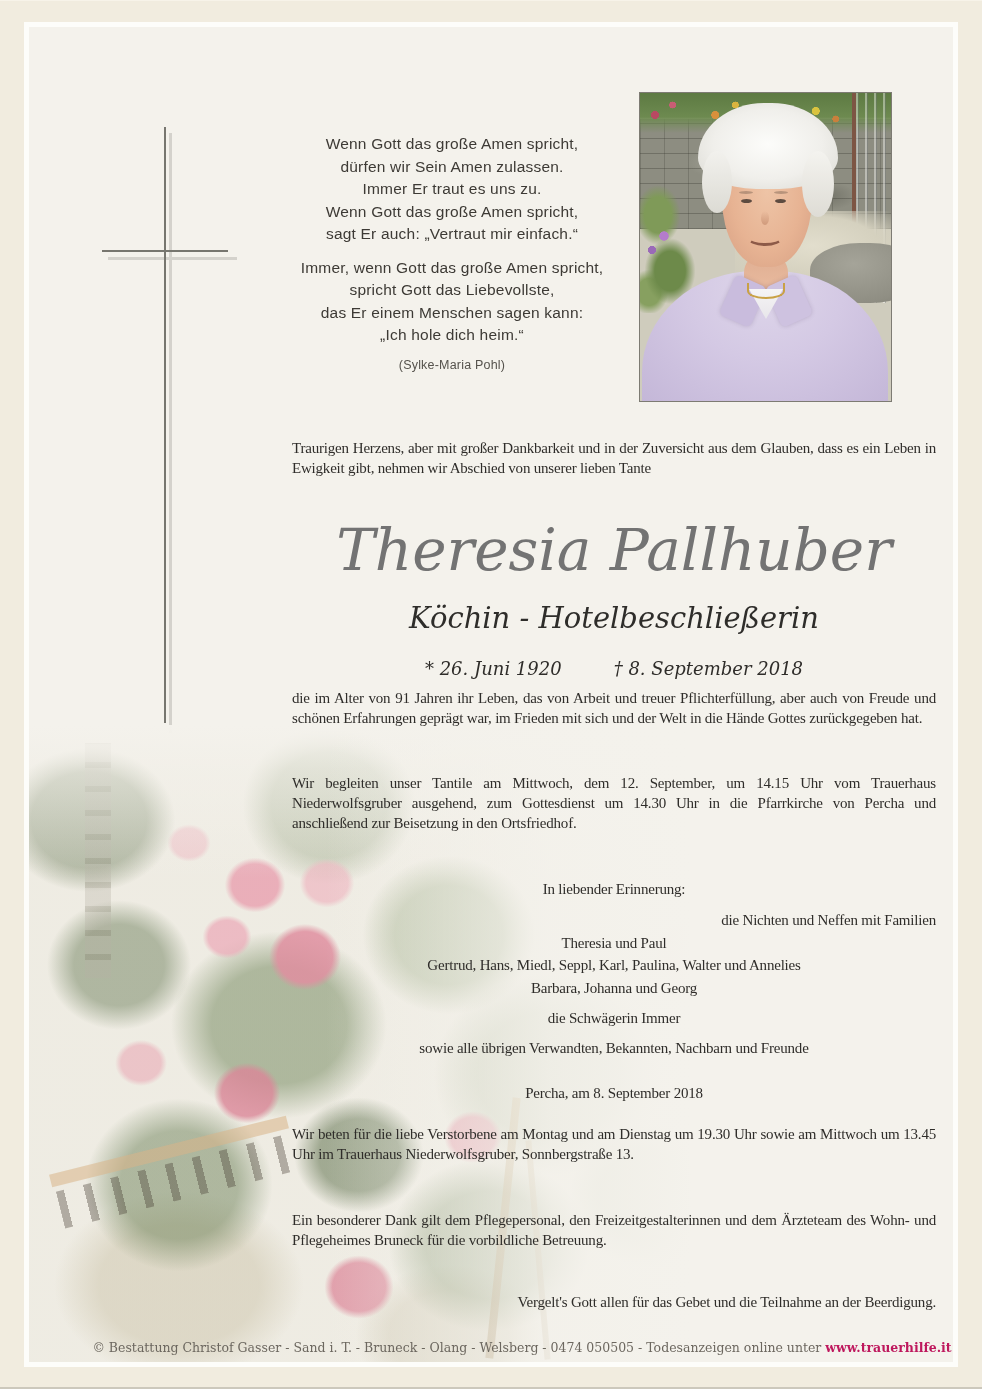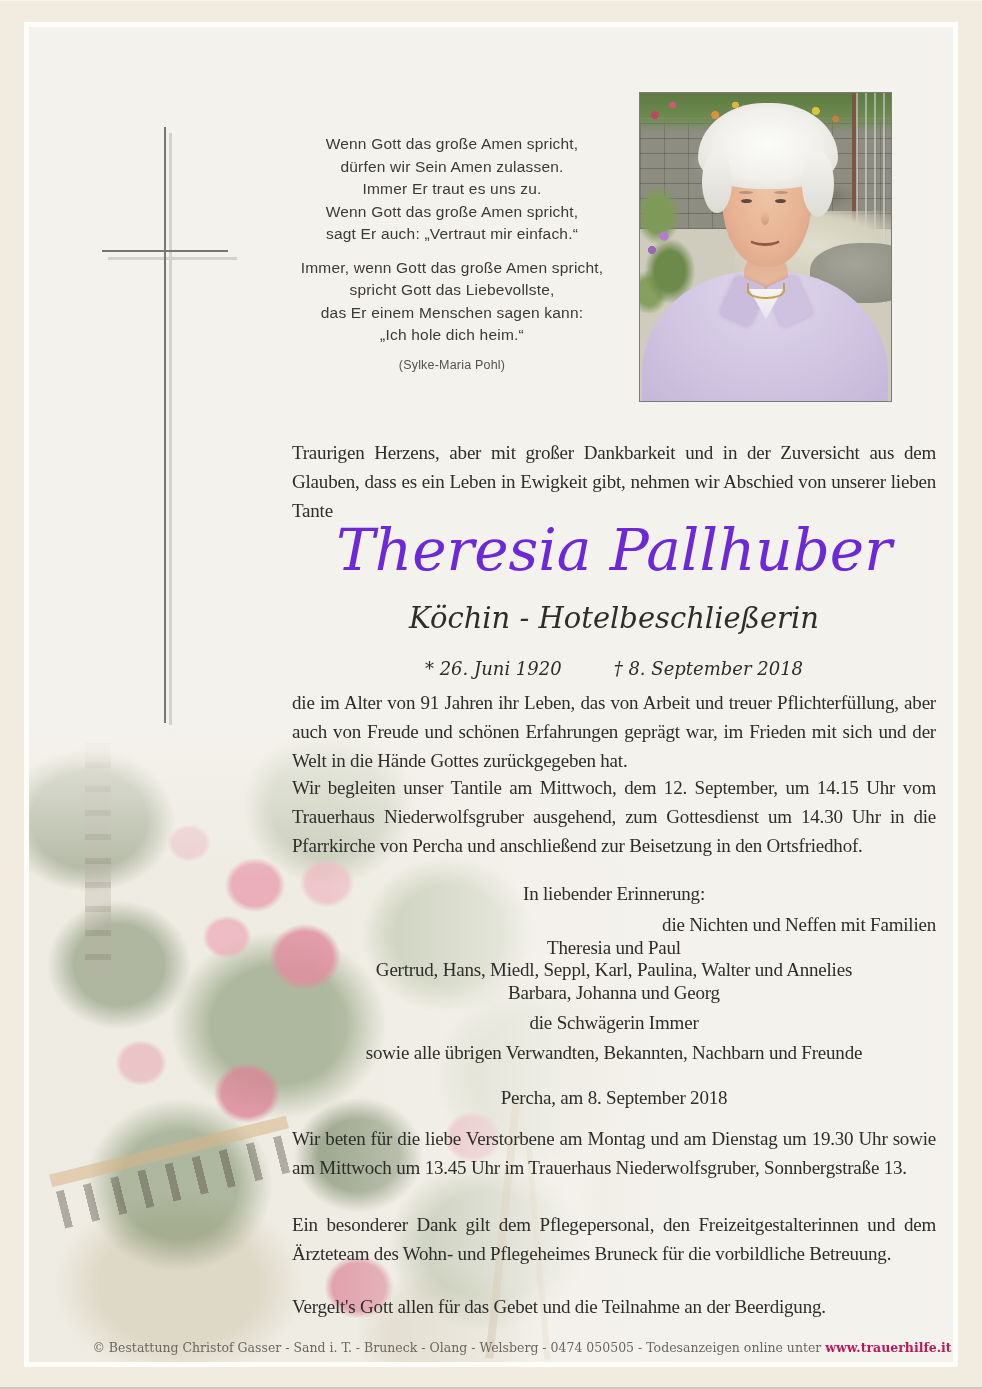--- a/index.html
+++ b/index.html
@@ -127,39 +127,39 @@
     background:linear-gradient(180deg,#c7aa79,#9d8254);}
   .stake2{position:absolute; left:506px; top:415px; width:6px; height:220px; transform:rotate(-5deg); opacity:.45;
     background:linear-gradient(180deg,#c0a270,#977c50);}
   .trunk{position:absolute; left:56px; top:18px; width:26px; height:235px; opacity:.32;
     background:repeating-linear-gradient(0deg,#b5b0a4 0 18px,#85806f 18px 24px);}
   .roses-fade{position:absolute; left:0; top:0; right:0; bottom:0;
     background:
       linear-gradient(to right, rgba(244,242,236,0) 42%, rgba(244,242,236,.85) 74%, #f4f2ec 94%),
       linear-gradient(to bottom, #f4f2ec 0%, rgba(244,242,236,.6) 7%, rgba(244,242,236,0) 24%);}
   
-  .tx{position:absolute; left:292px; width:644px; z-index:2; font-size:19px; line-height:29px; letter-spacing:-0.2px;font-family:Liberation Serif, serif;}
+  .tx{position:absolute; left:292px; width:644px; z-index:2; font-size:15px; line-height:20px; letter-spacing:-0.2px;font-family:Liberation Serif, serif;}
   .just{text-align:justify;}
   .cen{text-align:center;}
   .intro{top:438px;}
   .name{top:512px; text-align:center; font-family:"DejaVu Serif", serif; font-style:italic;
-        font-size:58px; line-height:76px; color:#6d28d9; letter-spacing:0;}
+        font-size:58px; line-height:76px; color:#737373; letter-spacing:0;}
   .profession{top:598px; text-align:center; font-family:"DejaVu Serif", serif; font-style:italic;
         font-size:29px; line-height:40px; color:#2e2d2a; letter-spacing:0;}
   .dates{top:657px; display:flex; justify-content:center; gap:52px;
         font-family:"DejaVu Serif", serif; font-style:italic; font-size:18px; line-height:24px; letter-spacing:0;}
   .life{top:688px;}
   .funeral{top:773px;}
   .mem-heading{top:879px;}
   .mem-0{top:910px;text-align:right;} .mem-1{top:933px;} .mem-2{top:955px;} .mem-3{top:978px;}
   .mem-4{top:1008px;} .mem-5{top:1038px;}
   .place-date{top:1083px;}
   .prayer{top:1124px;}
   .thanks{top:1210px;}
-  .gratitude{top:1292px;}
+  .gratitude{top:1292px;text-align:right;}
   .footer{position:absolute; left:60px; top:1340px; width:924px; z-index:2; text-align:center;
         font-family:"DejaVu Serif", serif; font-size:12.5px; line-height:16px; color:#6c675f; letter-spacing:0;}
   .footer b{color:#be185d;}
 </style>
 </head>
 <body>
 
 <div class="page">
   <div class="card"></div>
 

